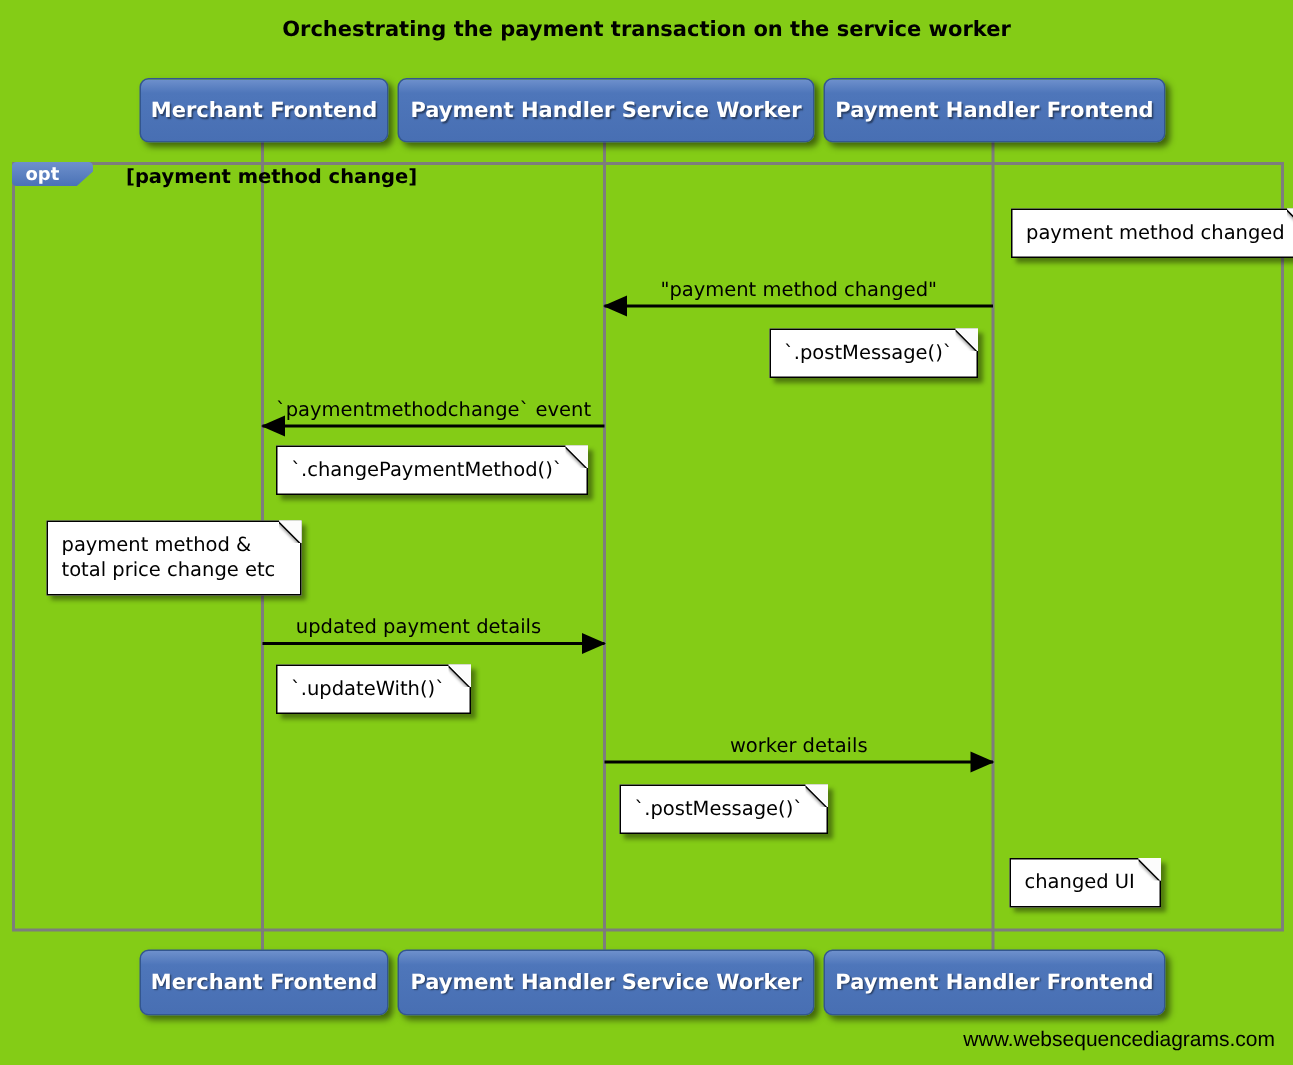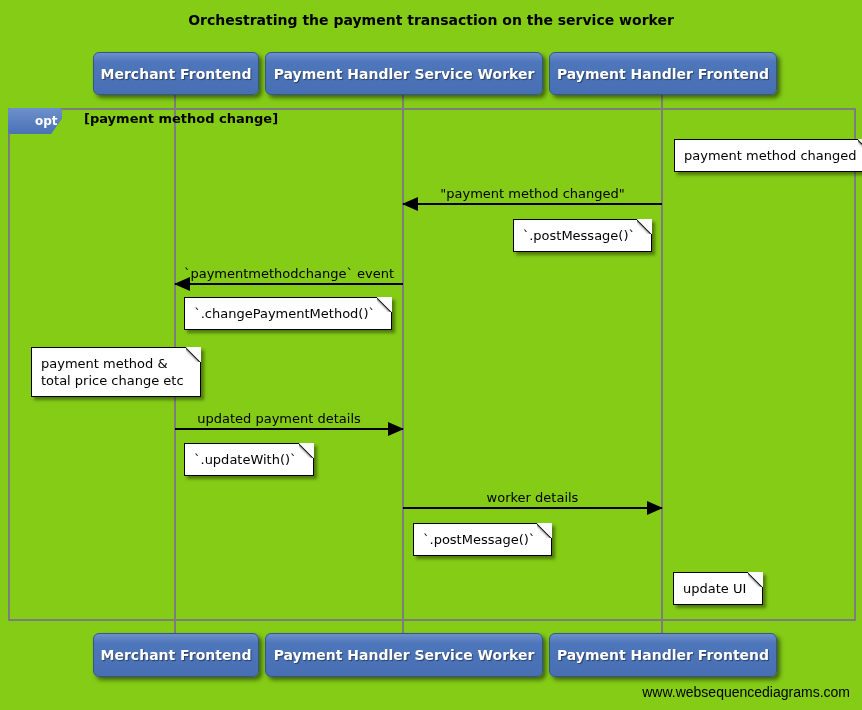--- a/index.html
+++ b/index.html
@@ -24,26 +24,26 @@
     display:flex; align-items:center; justify-content:center;
     color:#ffffff; font-size:14px; font-weight:bold;
     text-shadow:1px 1px 1px rgba(0,0,0,0.45);
   }
   
   .frame {
     position:absolute; left:8px; top:108px; width:844px; height:509px;
     border:2px solid #7d7d7d;
   }
   .frame-tab {
-    position:absolute; left:8px; top:108px; width:54px; height:26px;
+    position:absolute; left:8px; top:108px; width:54px; height:16px;
     background:linear-gradient(180deg,#6e90cc,#4a72b6);
     border-radius:3px;
     clip-path:polygon(0 0,100% 0,100% 40%,80% 100%,0 100%);
     color:#fff; font-size:12px; font-weight:bold;
-    display:flex; align-items:center; padding-left:27px; box-sizing:border-box;
+    display:flex; align-items:center; padding-left:9px; box-sizing:border-box;
   }
   .frame-guard {
     position:absolute; left:84px; top:109px; height:18px;
     font-size:13px; font-weight:bold; display:flex; align-items:center;
   }
   
   .arrow { position:absolute; height:2px; background:#000; }
   .head { position:absolute; top:-6px; width:0; height:0;
           border-top:7px solid transparent; border-bottom:7px solid transparent; }
   .head.to-left  { left:-1px;  border-right:16px solid #000; }
@@ -137,18 +137,18 @@
     <div>total price change etc</div>
   </div>
 
   <div class="note" style="left:413px; top:523px;">
     <span class="fold"></span>
     <span>`.postMessage()`</span>
   </div>
 
   <div class="note" style="left:673px; top:572px;">
     <span class="fold"></span>
-    <span>update UI</span>
+    <span>changed UI</span>
   </div>
 
   <div class="footer">www.websequencediagrams.com</div>
 
 </div>
 
 </body></html>

